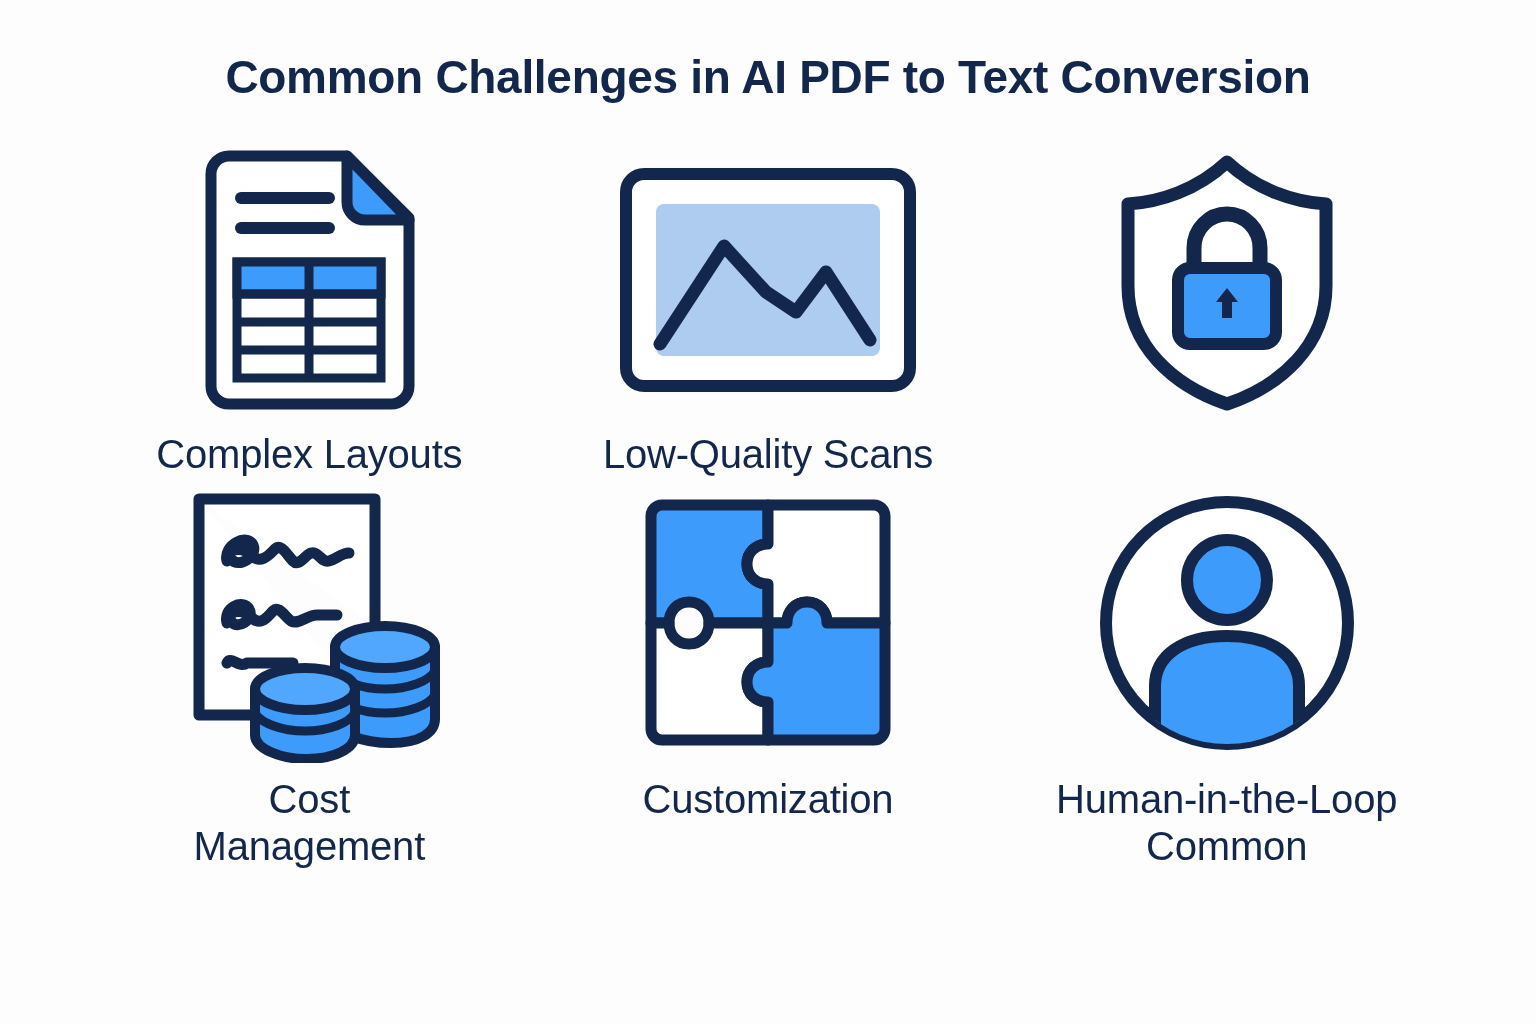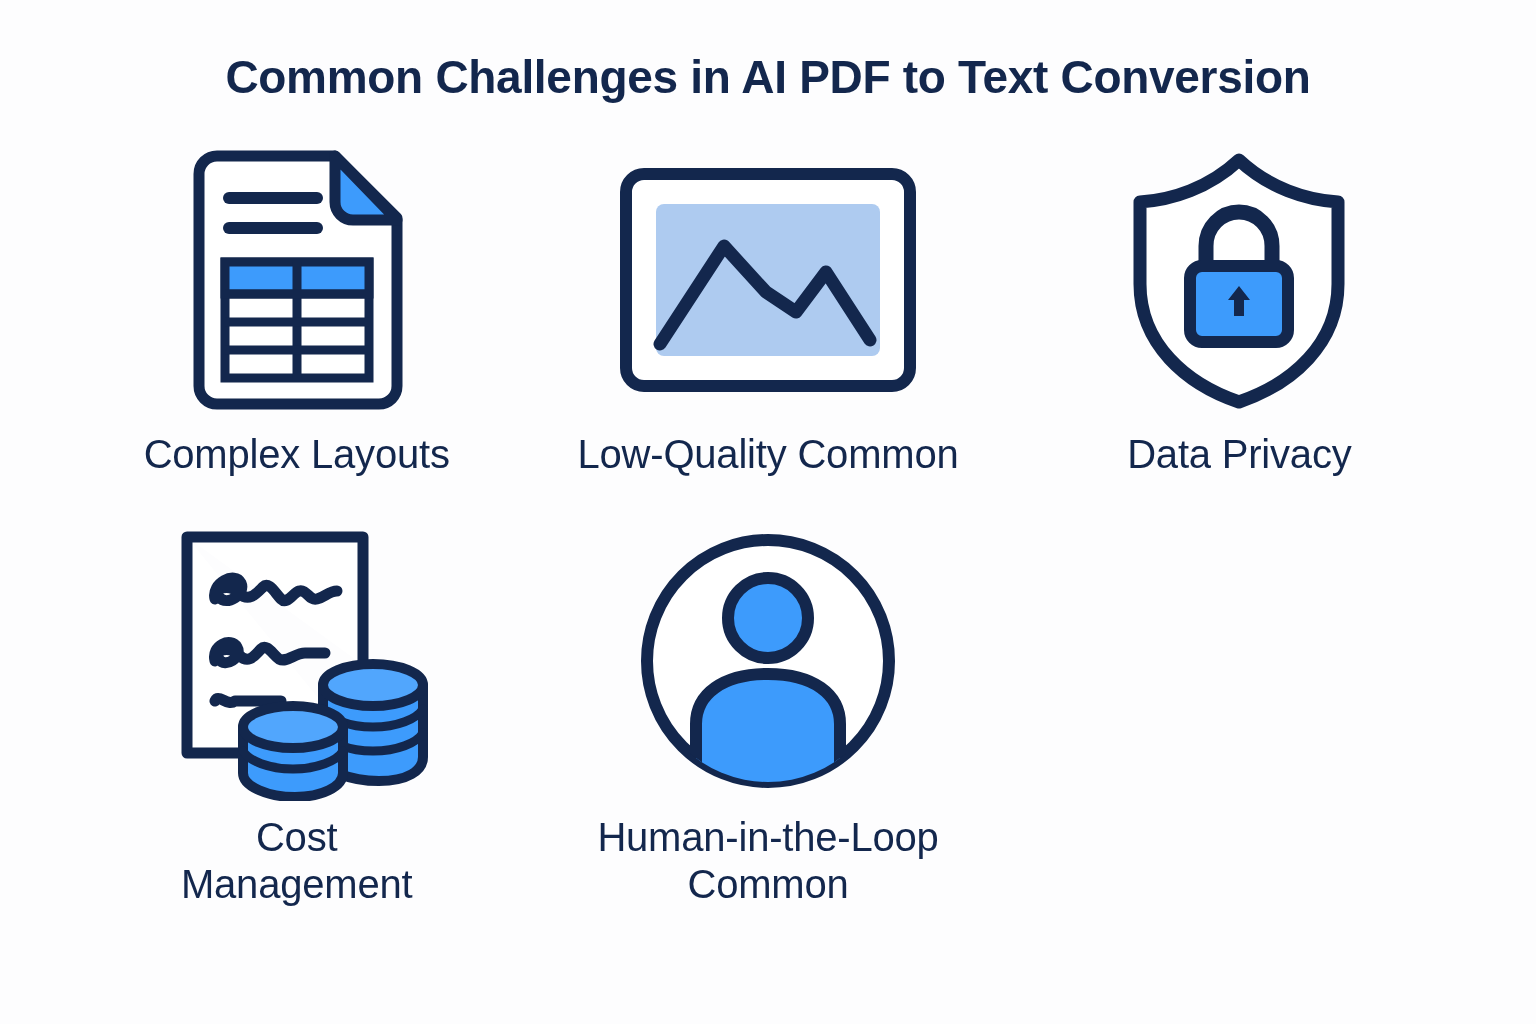--- a/index.html
+++ b/index.html
@@ -38,21 +38,20 @@
   .grid {
     position: absolute;
     top: 148px;
     left: 80px;
     width: 1376px;
     display: grid;
     grid-template-columns: repeat(3, 1fr);
     grid-template-rows: 330px 400px;
     column-gap: 0px;
     row-gap: 0px;
-    gap: 38px;
   }
 
   .cell {
     display: flex;
     flex-direction: column;
     align-items: center;
     justify-content: flex-start;
   }
 
   .icon-wrap {
@@ -108,33 +107,32 @@
     </div>
 
     <div class="cell">
       <div class="icon-wrap">
         <svg width="300" height="240" viewBox="0 0 300 240">
           <rect x="8" y="14" width="284" height="212" rx="18" ry="18" fill="#ffffff" stroke="#13274d" stroke-width="12"></rect>
           <rect x="38" y="44" width="224" height="152" rx="8" ry="8" fill="#aecbf0"></rect>
           <path d="M42 184 L106 86 L148 132 L178 152 L208 112 L252 180" fill="none" stroke="#13274d" stroke-width="13" stroke-linecap="round" stroke-linejoin="round"></path>
         </svg>
       </div>
-      <div class="cell-label">Low-Quality Common</div>
+      <div class="cell-label">Low-Quality Scans</div>
     </div>
 
     <div class="cell">
       <div class="icon-wrap">
         <svg width="250" height="260" viewBox="0 0 250 260">
           <path d="M125 10 C95 38 58 50 26 52 L26 134 C26 194 72 234 125 252 C178 234 224 194 224 134 L224 52 C192 50 155 38 125 10 Z" fill="#ffffff" stroke="#13274d" stroke-width="13" stroke-linejoin="round"></path>
           <path d="M92 118 L92 96 C92 77 107 62 125 62 C143 62 158 77 158 96 L158 118" fill="none" stroke="#13274d" stroke-width="15" stroke-linecap="round"></path>
           <rect x="76" y="116" width="98" height="76" rx="12" ry="12" fill="#3d9bfc" stroke="#13274d" stroke-width="12"></rect>
           <path d="M125 136 L136 150 L130 150 L130 166 L120 166 L120 150 L114 150 Z" fill="#13274d"></path>
         </svg>
       </div>
-      <div class="cell-label">Data Privacy</div>
     </div>
 
     <div class="cell row2">
       <div class="icon-wrap">
         <svg width="280" height="280" viewBox="0 0 280 280">
           <path d="M30 16 L206 16 L206 144 M206 232 L30 232 L30 16" fill="#ffffff" stroke="#13274d" stroke-width="11" stroke-linejoin="round" stroke-linecap="round"></path>
           <path d="M58 78 C54 62 78 50 84 62 C89 73 70 86 62 76 C55 67 72 62 82 72 C92 82 100 72 106 66 C112 60 118 72 124 78 C130 84 136 72 142 70 C150 68 152 80 160 78 C168 76 172 70 180 70" fill="none" stroke="#13274d" stroke-width="11" stroke-linecap="round" stroke-linejoin="round"></path>
           <path d="M58 140 C54 124 74 116 80 126 C86 136 68 148 62 138 C56 129 72 124 82 134 C92 144 98 134 104 128 C110 122 116 134 122 138 C130 142 138 132 148 132 L168 132" fill="none" stroke="#13274d" stroke-width="11" stroke-linecap="round" stroke-linejoin="round"></path>
           <path d="M58 180 C62 172 70 186 78 180 L124 180" fill="none" stroke="#13274d" stroke-width="11" stroke-linecap="round" stroke-linejoin="round"></path>
 
@@ -145,20 +143,35 @@
 
           <path d="M86 206 L86 252 C86 266 112 276 138 276 C164 276 186 266 186 252 L186 206 Z" fill="#3d9bfc" stroke="#13274d" stroke-width="10" stroke-linejoin="round"></path>
           <ellipse cx="136" cy="206" rx="50" ry="21" fill="#51a6fd" stroke="#13274d" stroke-width="10"></ellipse>
           <path d="M86 230 C92 240 112 248 136 248 C160 248 180 240 186 230" fill="none" stroke="#13274d" stroke-width="9" stroke-linecap="round"></path>
         </svg>
       </div>
       <div class="cell-label" style="white-space: pre-line;">Cost
 Management</div>
     </div>
 
+    <div class="cell row2">
+      <div class="icon-wrap">
+        <svg width="270" height="270" viewBox="0 0 270 270">
+
+          <path d="M18 28 C18 22 23 17 29 17 L135 17 L135 56 C123 56 114 64 114 76 C114 88 123 96 135 96 L135 135 L76 135 C76 123 68 114 56 114 C44 114 36 123 36 135 L18 135 Z" fill="#3d9bfc" stroke="#13274d" stroke-width="11" stroke-linejoin="round"></path>
+
+          <path d="M135 17 L241 17 C247 17 252 22 252 28 L252 135 L194 135 C194 123 186 114 174 114 C162 114 154 123 154 135 L135 135 L135 96 C123 96 114 88 114 76 C114 64 123 56 135 56 Z" fill="#ffffff" stroke="#13274d" stroke-width="11" stroke-linejoin="round"></path>
+
+          <path d="M18 135 L36 135 C36 147 44 156 56 156 C68 156 76 147 76 135 L135 135 L135 174 C123 174 114 182 114 194 C114 206 123 214 135 214 L135 252 L29 252 C23 252 18 247 18 241 Z" fill="#ffffff" stroke="#13274d" stroke-width="11" stroke-linejoin="round"></path>
+
+          <path d="M135 135 L154 135 C154 123 162 114 174 114 C186 114 194 123 194 135 L252 135 L252 241 C252 247 247 252 241 252 L135 252 L135 214 C123 214 114 206 114 194 C114 182 123 174 135 174 Z" fill="#3d9bfc" stroke="#13274d" stroke-width="11" stroke-linejoin="round"></path>
+        </svg>
+      </div>
+      <div class="cell-label">Customization</div>
+    </div>
 
     <div class="cell row2">
       <div class="icon-wrap">
         <svg width="270" height="270" viewBox="0 0 270 270">
           <defs>
             <clipPath id="avatarClip">
               <circle cx="135" cy="135" r="121"></circle>
             </clipPath>
           </defs>
           <circle cx="135" cy="135" r="121" fill="#ffffff" stroke="#13274d" stroke-width="12"></circle>

